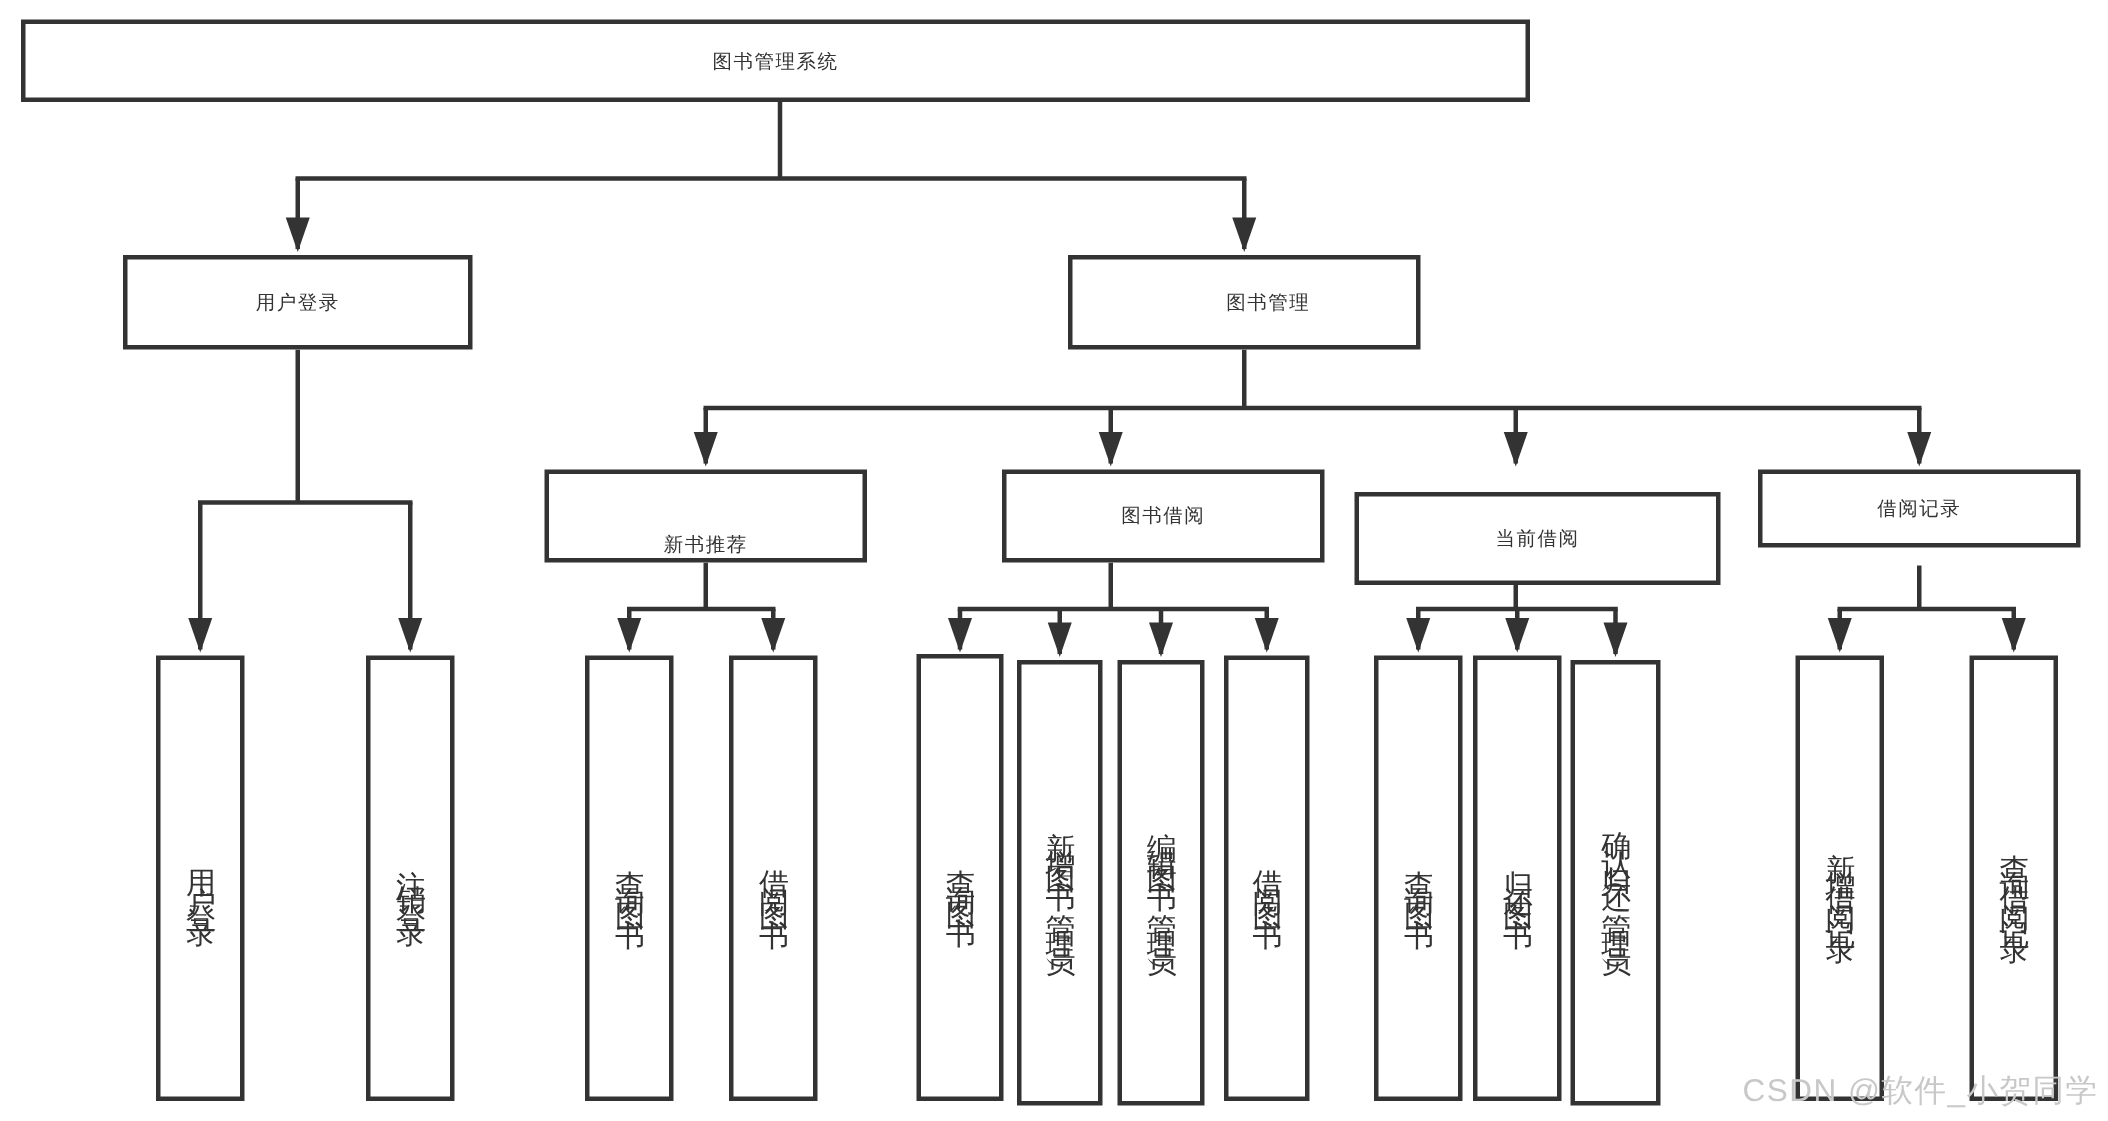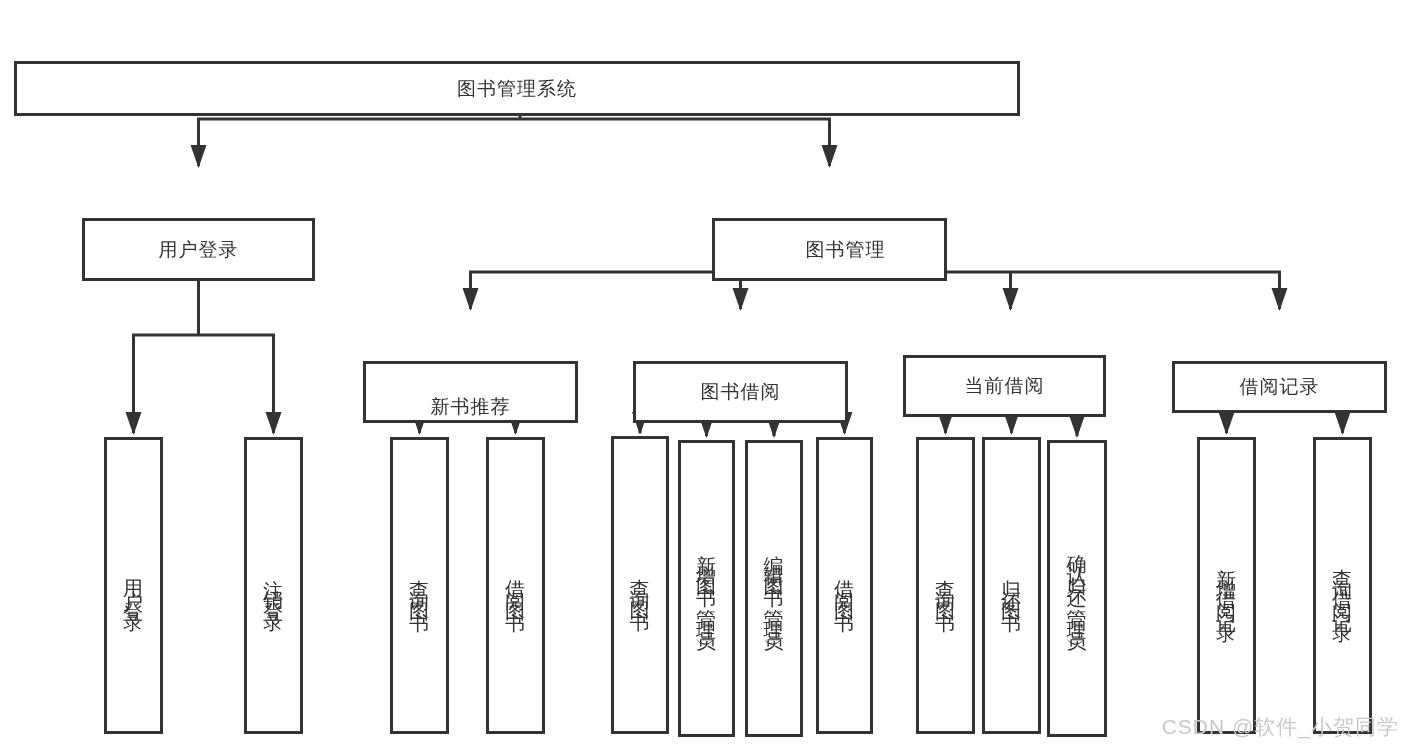--- a/index.html
+++ b/index.html
@@ -12,21 +12,21 @@
   }
   .connector-layer{position:absolute;left:0;top:0;width:1405px;height:747px;}
   .box{
     position:absolute;
     box-sizing:border-box;
     background:#ffffff;
     border:3px solid #333333;
     display:flex;align-items:center;justify-content:center;
     color:#333333;
   }
-  .hbox{font-size:19px;letter-spacing:1px;margin-top:48px;}
+  .hbox{font-size:13px;letter-spacing:1px;}
   .vbox{}
   .vtext{
     writing-mode:vertical-rl;
     text-orientation:mixed;
     font-size:20px;
     letter-spacing:11px;
     line-height:1;
     white-space:nowrap;
     color:#333333;
   }
@@ -118,24 +118,24 @@
   <div class="box hbox" style="left:82px;top:170px;width:233px;height:63px;">
     <span>用户登录</span>
   </div>
   <div class="box hbox" style="left:712px;top:170px;width:235px;height:63px;padding-left:32px;">
     <span>图书管理</span>
   </div>
 
   <div class="box hbox" style="left:363px;top:313px;width:215px;height:62px;align-items:flex-end;">
     <span>新书推荐</span>
   </div>
-  <div class="box hbox" style="left:633px;top:313px;width:215px;height:62px;">
+  <div class="box hbox" style="left:668px;top:313px;width:215px;height:62px;">
     <span>图书借阅</span>
   </div>
-  <div class="box hbox" style="left:903px;top:307px;width:203px;height:62px;">
+  <div class="box hbox" style="left:903px;top:328px;width:244px;height:62px;">
     <span>当前借阅</span>
   </div>
   <div class="box hbox" style="left:1172px;top:313px;width:215px;height:52px;">
     <span>借阅记录</span>
   </div>
 
   <div class="box vbox" style="left:104px;top:437px;width:59px;height:297px;">
     <span class="vtext">用户登录</span>
   </div>
   <div class="box vbox" style="left:244px;top:437px;width:59px;height:297px;">

